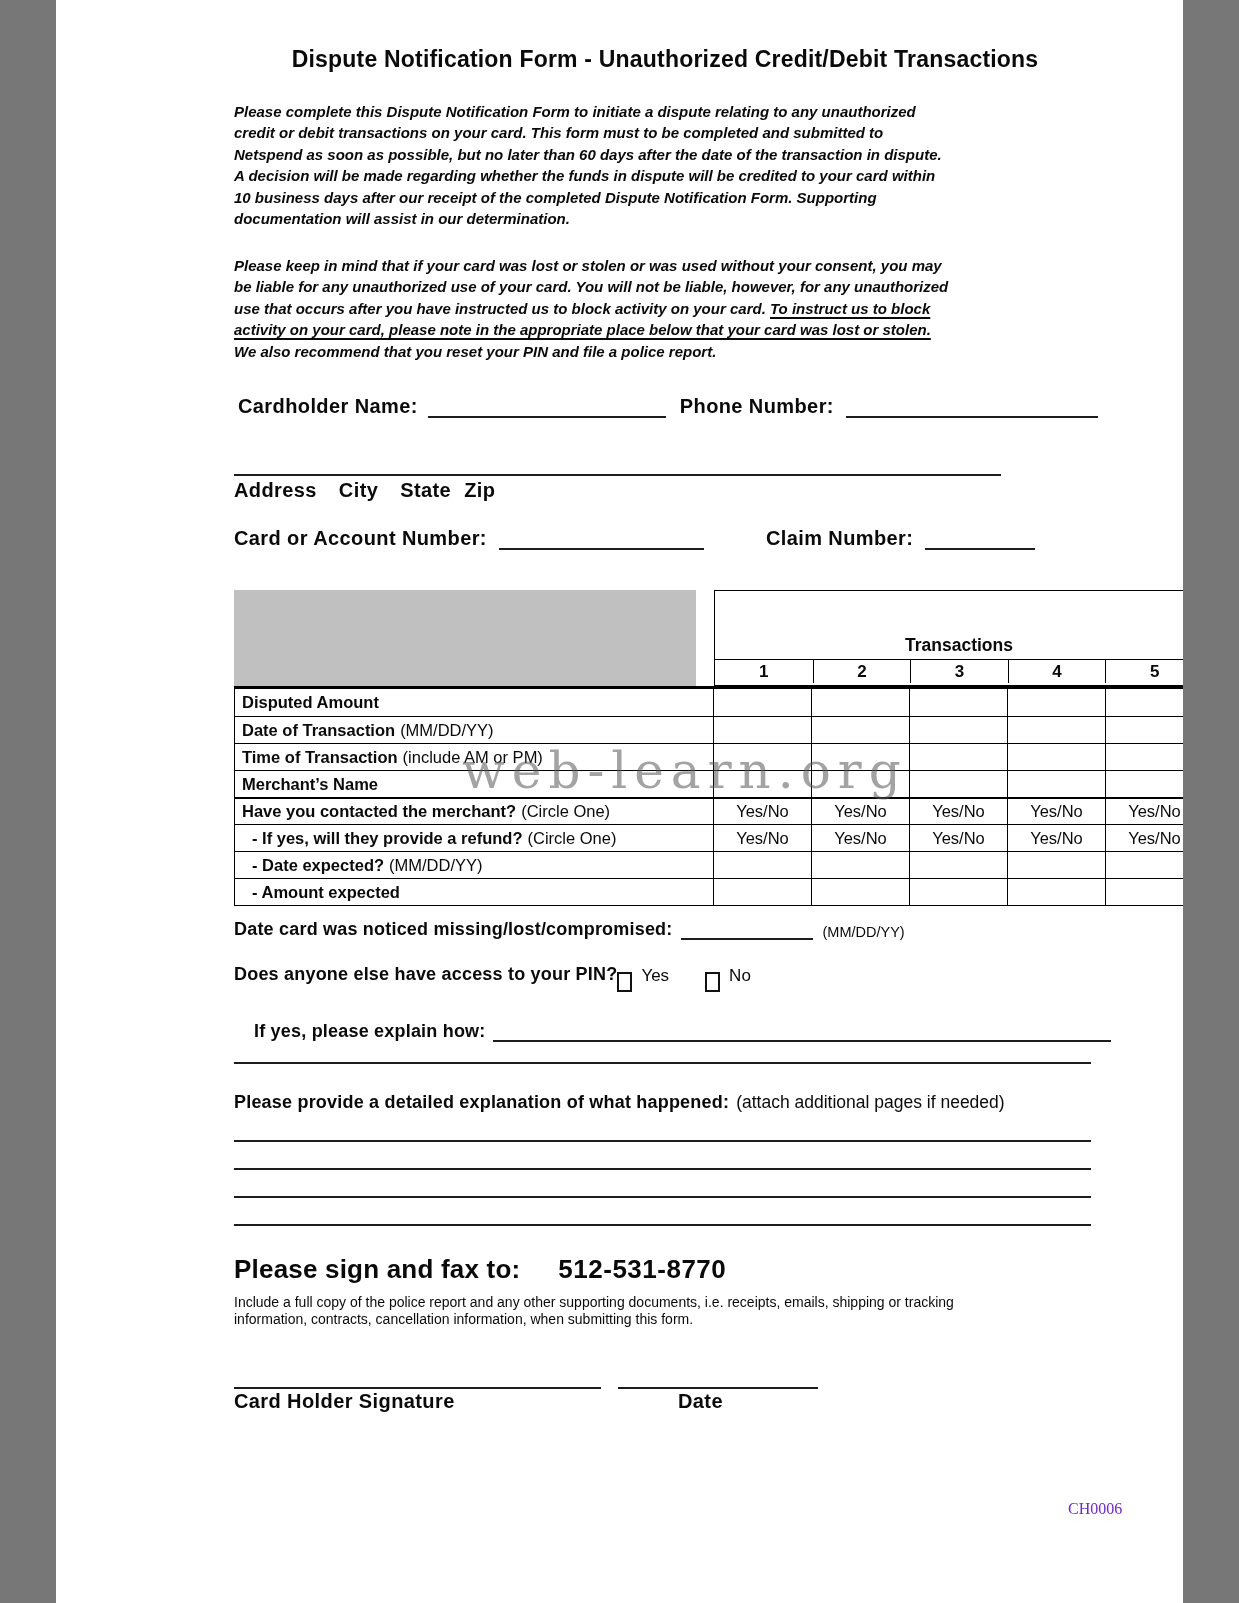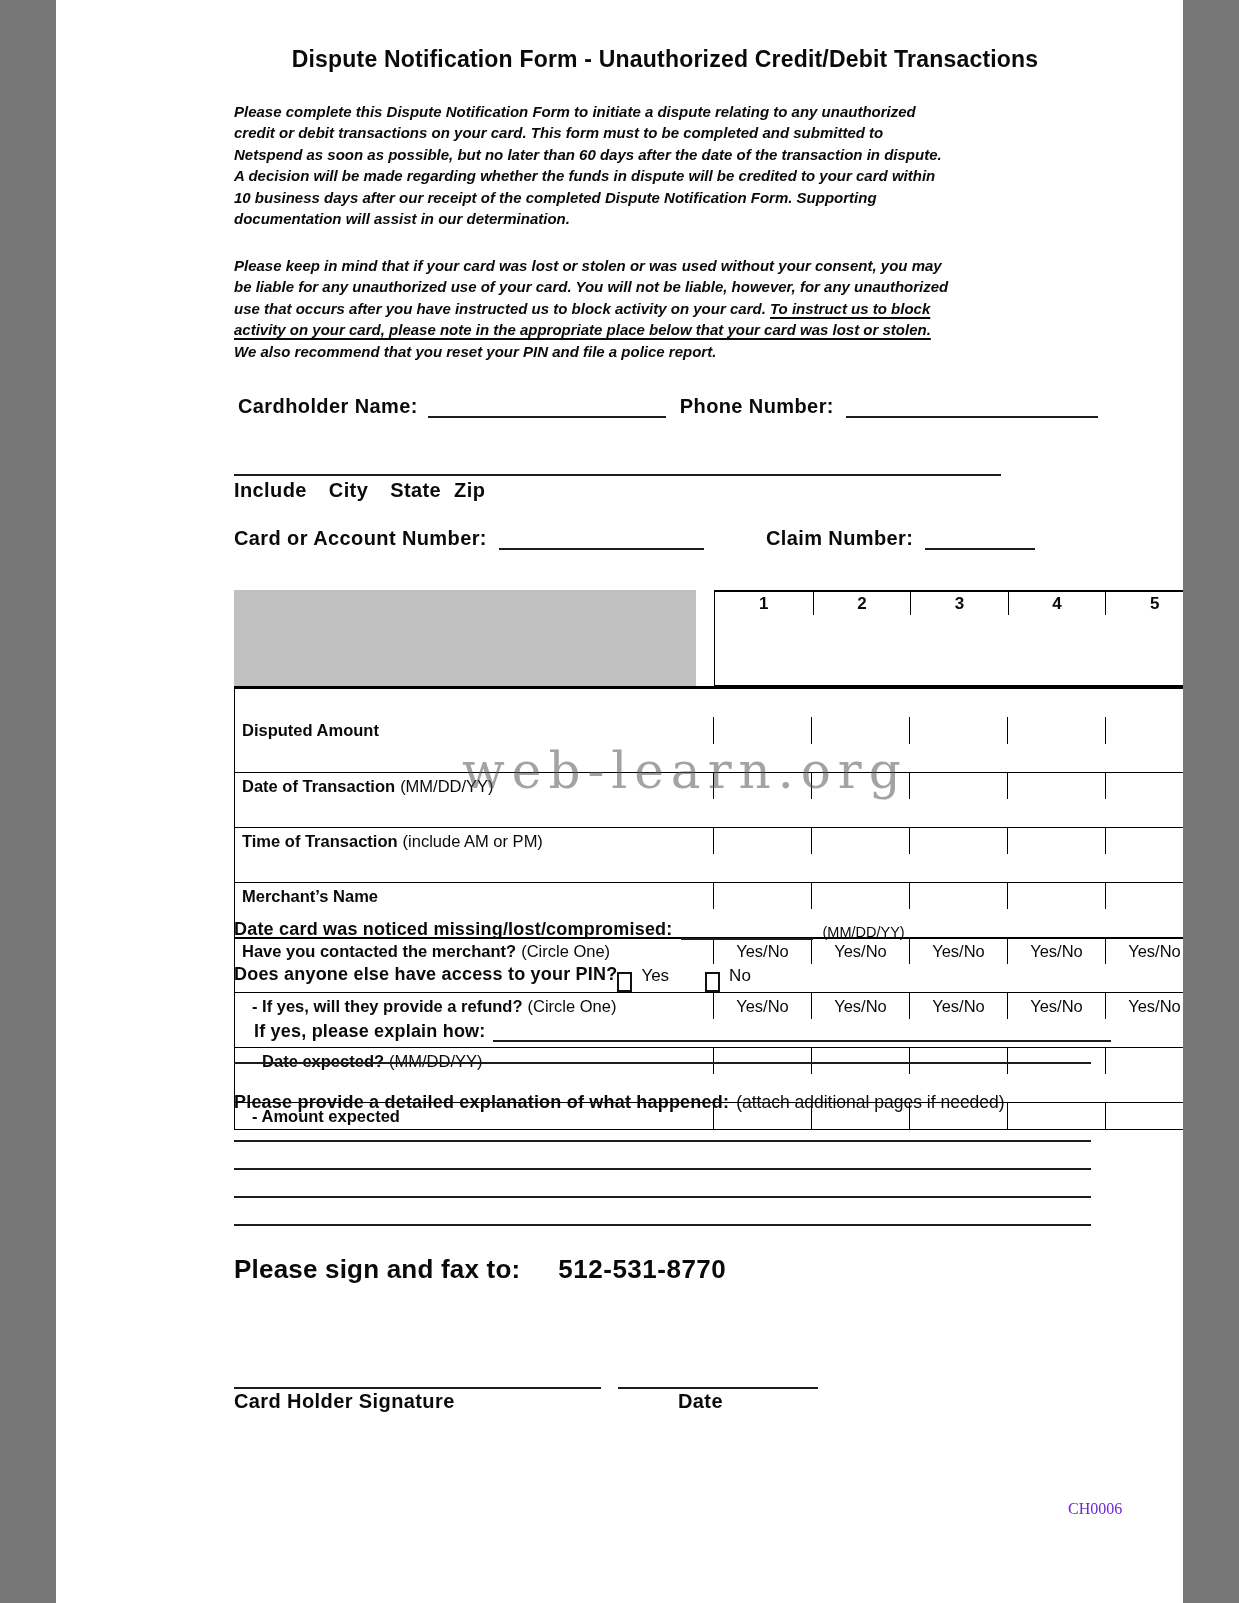--- a/index.html
+++ b/index.html
@@ -35,21 +35,21 @@
   .card-b2{width:110px;margin-left:12px;height:26px;}
   
   .tbl{left:178px;top:590px;width:970px;height:312px;}
   .tbl-gray{left:0;top:0;width:462px;height:96px;background:#c0c0c0;}
   .tbl-head{left:480px;top:0;width:490px;height:96px;border:1.6px solid #000;box-sizing:border-box;}
   .tbl-head-label{height:68px;display:flex;align-items:flex-end;justify-content:center;font-weight:bold;font-size:17.5px;padding-bottom:3px;box-sizing:border-box;}
   .tbl-cols{display:grid;grid-template-columns:repeat(5,1fr);border-top:1.6px solid #000;height:24px;box-sizing:border-box;}
   .tbl-cols div{display:flex;align-items:center;justify-content:center;font-weight:bold;font-size:17px;border-left:1.4px solid #000;box-sizing:border-box;}
   .tbl-cols div:first-child{border-left:none;}
   .tbl-body{left:0;top:96px;width:970px;border:1.6px solid #000;border-top:3px solid #000;box-sizing:border-box;}
-  .trow{display:grid;grid-template-columns:478px repeat(5,1fr);margin-top:28px;}
+  .trow{display:grid;grid-template-columns:478px repeat(5,1fr);}
   .trow>div{height:27px;box-sizing:border-box;display:flex;align-items:center;}
   .trow:not(:first-child)>div{border-top:1.4px solid #000;}
   .trow.thick-top>div{border-top:2.6px solid #000;}
   .tlabel{padding-left:7px;font-size:16.5px;white-space:nowrap;}
   .tlabel.indent{padding-left:17px;}
   .blb{font-weight:bold;}
   .sfx{font-weight:normal;margin-left:5px;}
   .tcell{justify-content:center;font-size:16.5px;border-left:1.4px solid #000;}
   
   .qlabel{font-size:18px;font-weight:bold;letter-spacing:.2px;white-space:nowrap;}
@@ -107,37 +107,38 @@
 
   <div class="abs row-flex ch-row">
     <span class="biglabel">Cardholder Name:</span>
     <span class="blank ch-b1"></span>
     <span class="biglabel">Phone Number:</span>
     <span class="blank ch-b2"></span>
   </div>
 
   <div class="abs addr-line"></div>
   <div class="abs addr-labels biglabel">
-    <span>Include</span>
+    <span>Address</span>
     <span>City</span>
     <span>State</span>
     <span>Zip</span>
   </div>
 
   <div class="abs row-flex card-row">
     <span class="biglabel">Card or Account Number:</span>
     <span class="blank card-b1"></span>
     <span class="card-sp"></span>
     <span class="biglabel">Claim Number:</span>
     <span class="blank card-b2"></span>
   </div>
 
   <div class="abs tbl">
     <div class="abs tbl-gray"></div>
     <div class="abs tbl-head">
+      <div class="tbl-head-label">Transactions</div>
       <div class="tbl-cols">
           <div>1</div>
           <div>2</div>
           <div>3</div>
           <div>4</div>
           <div>5</div>
         </div>
     </div>
     <div class="abs tbl-body">
         <div class="trow">
@@ -254,20 +255,22 @@
   </div>
   <div class="abs fullline l1"></div>
   <div class="abs fullline l2"></div>
   <div class="abs fullline l3"></div>
   <div class="abs fullline l4"></div>
 
   <div class="abs fax-row">
     <span class="fax-label">Please sign and fax to:</span>
     <span class="fax-number">512-531-8770</span>
   </div>
+  <div class="abs fax-instr">Include a full copy of the police report and any other supporting documents, i.e. receipts, emails, shipping or tracking
+information, contracts, cancellation information, when submitting this form.</div>
 
   <div class="abs sig-b1"></div>
   <div class="abs sig-b2"></div>
   <div class="abs sig-label sig-name">Card Holder Signature</div>
   <div class="abs sig-label sig-date">Date</div>
 
   <div class="abs footer-code">CH0006</div>
 
   <div class="abs watermark">web-learn.org</div>
 

